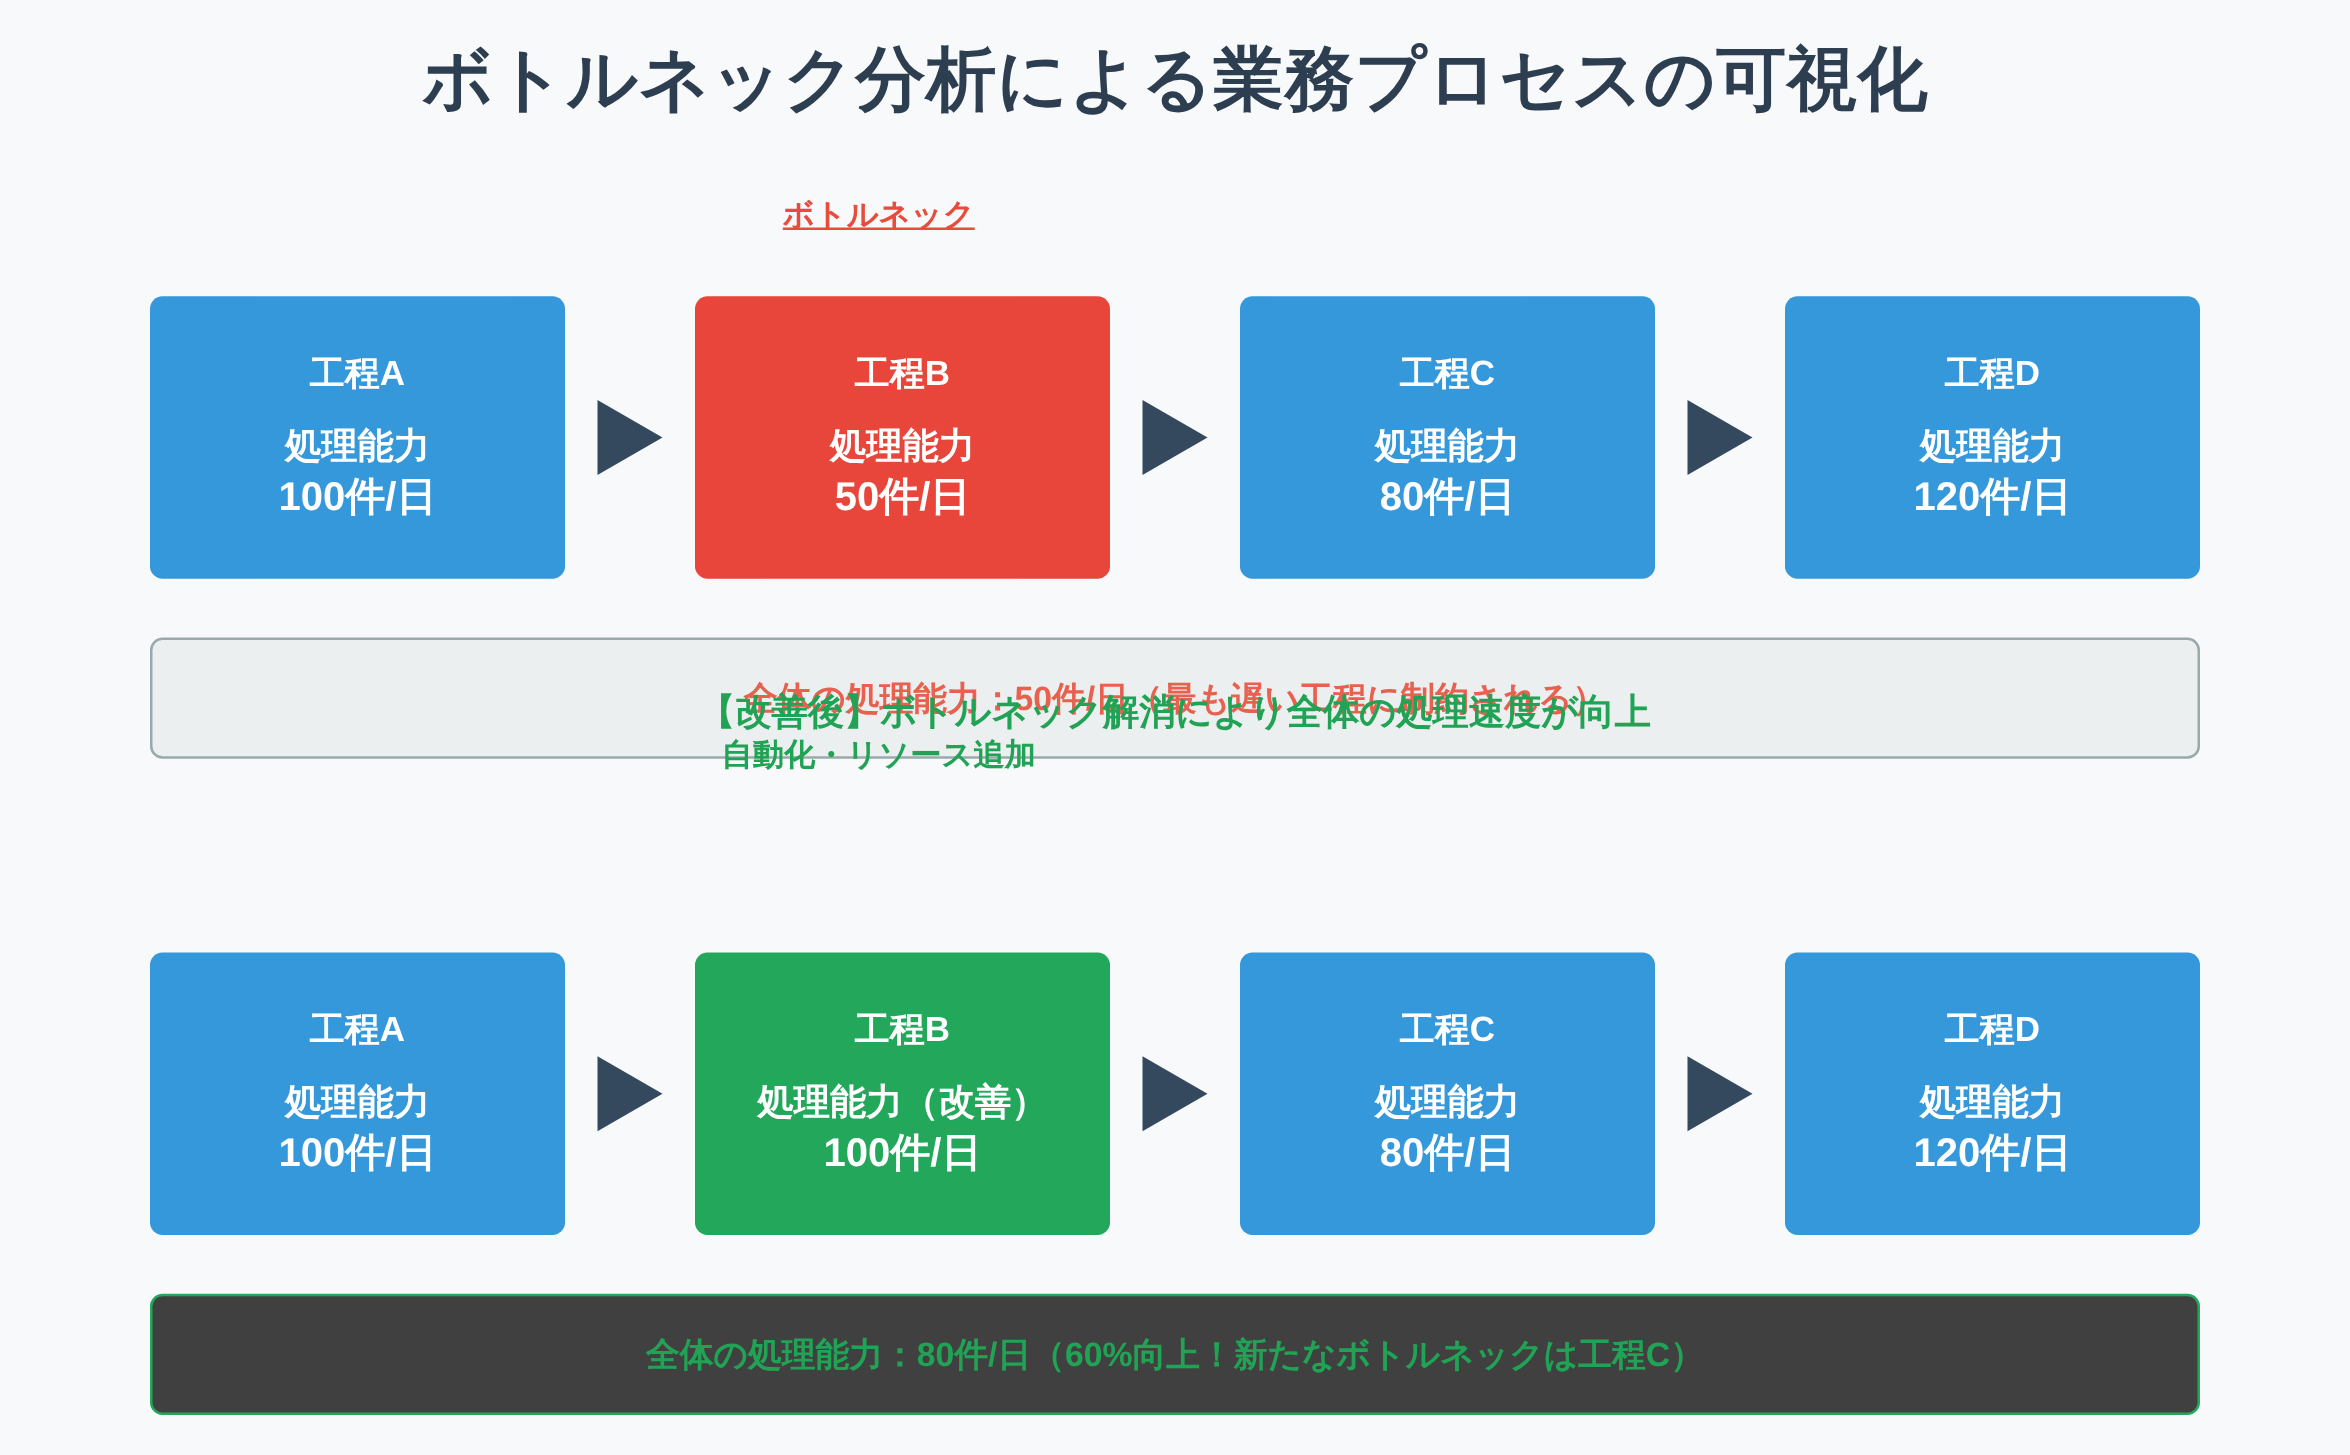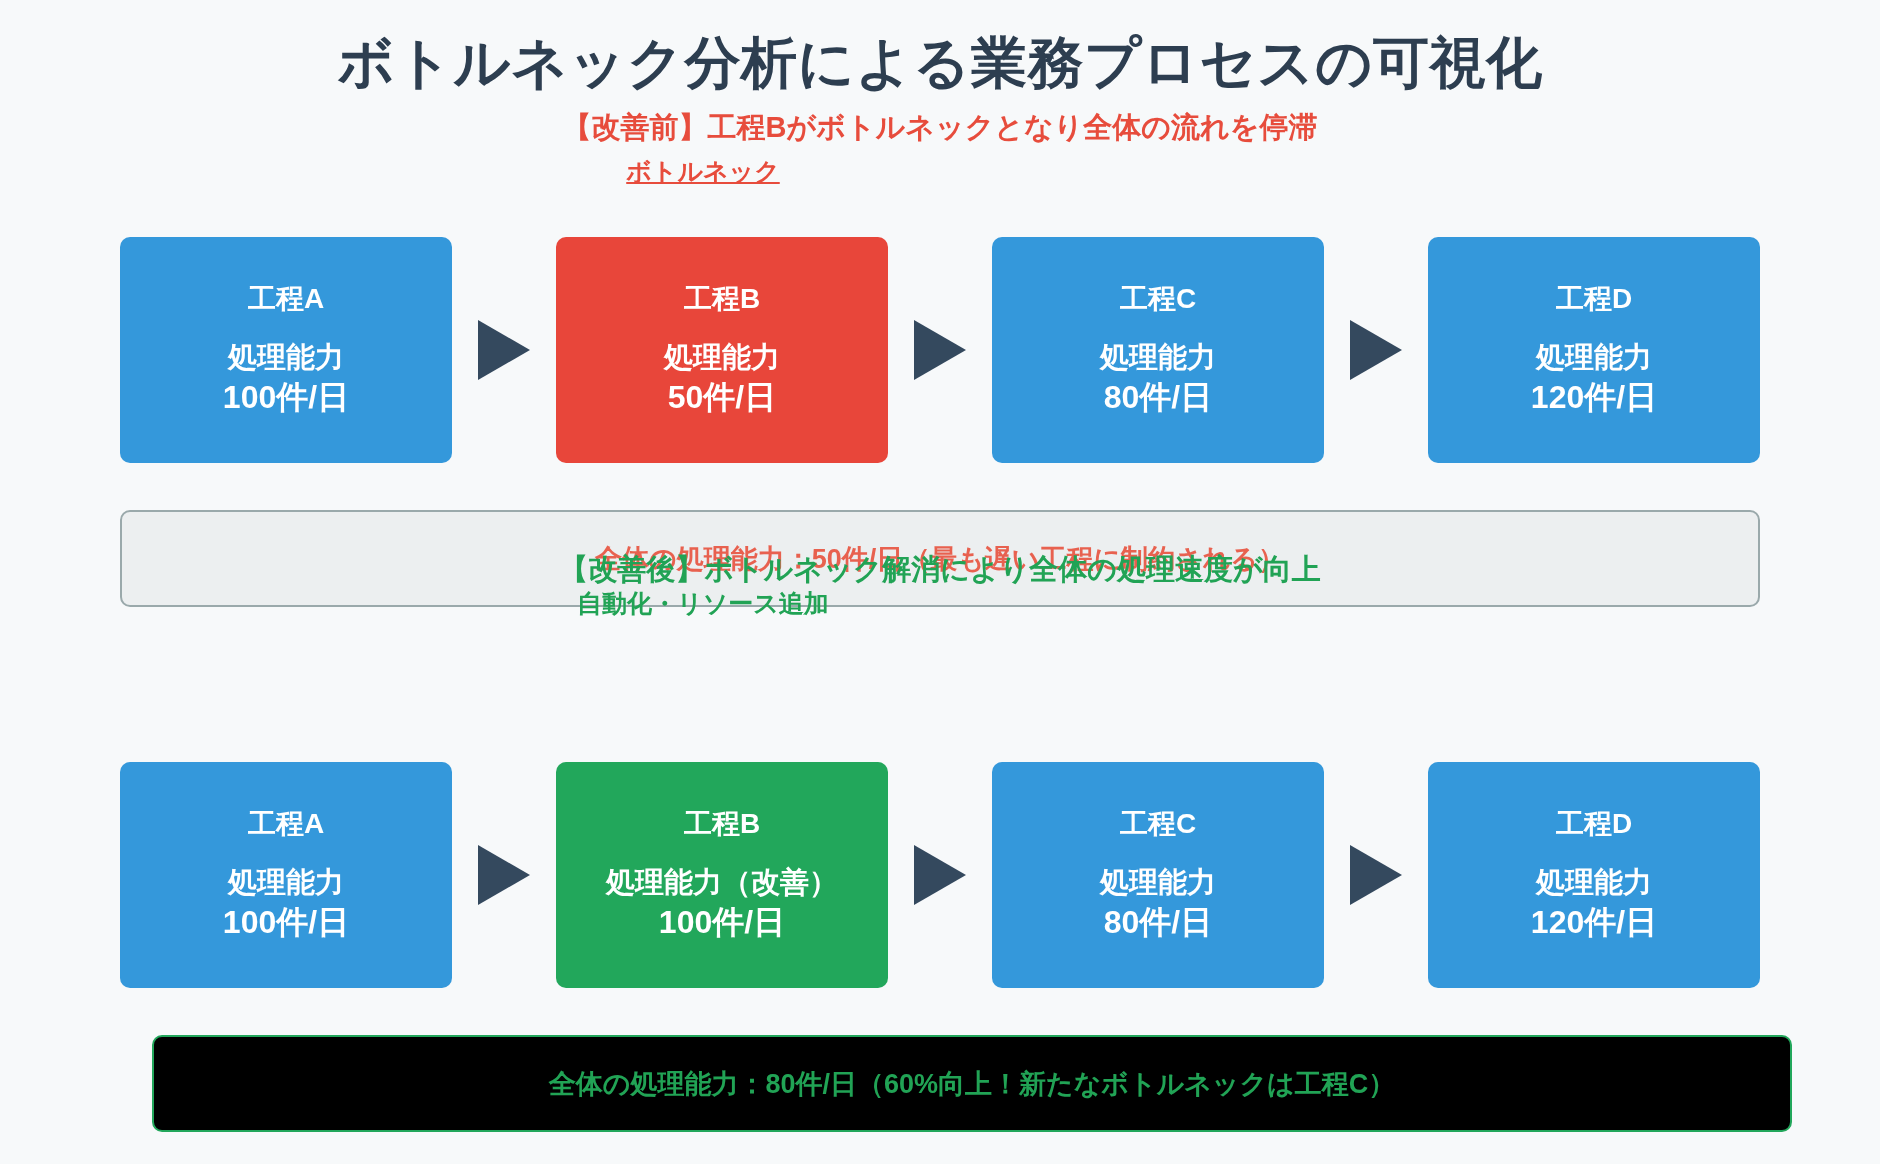--- a/index.html
+++ b/index.html
@@ -127,34 +127,32 @@
     font-weight: bold;
   }
   .summary-bar.before {
     top: 510px;
     background: #eceff0;
     border: 2px solid #9aa9ab;
     color: #e8614f;
   }
   .summary-bar.after {
     top: 1035px;
-    background: #000000;
+    background: #404040;
     border: 2px solid #22a75b;
     color: #21a355;
-    margin-left: 32px;
   }
 </style>
 </head>
 <body>
 
 <div class="page">
 
   <div class="main-title">ボトルネック分析による業務プロセスの可視化</div>
 
-  <div class="section-heading before">【改善前】工程Bがボトルネックとなり全体の流れを停滞</div>
 
   <div class="sub-label before">ボトルネック</div>
 
   <div class="flow-row before">
 
     <div class="proc-box blue">
       <div class="proc-name">工程A</div>
       <div class="proc-caption">処理能力</div>
       <div class="proc-value">100件/日</div>
     </div>

